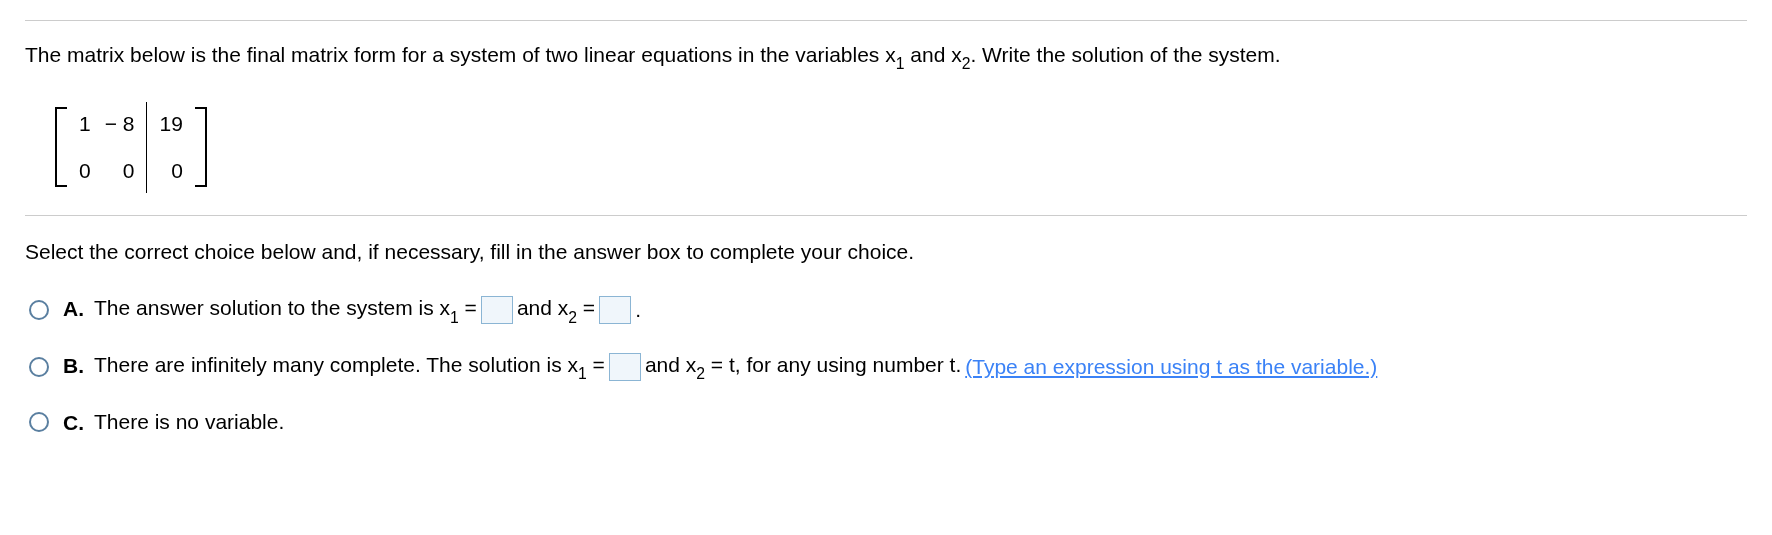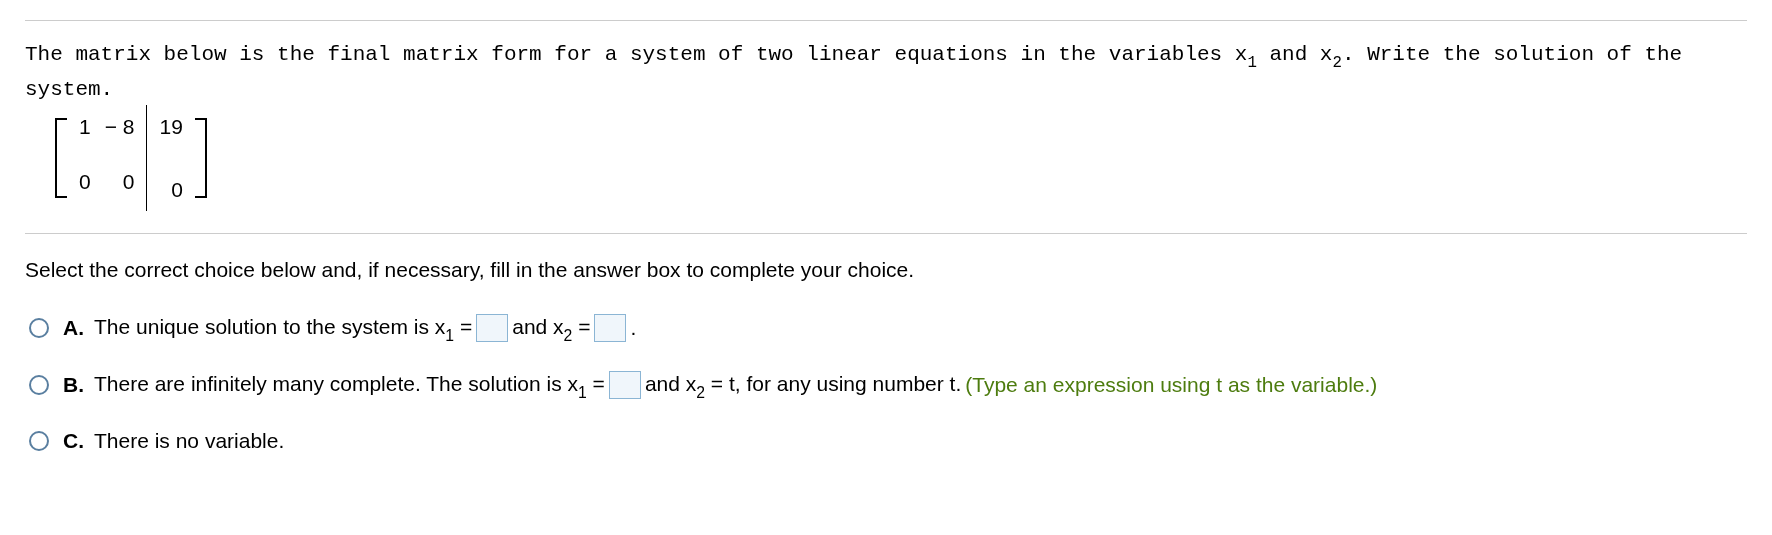--- a/index.html
+++ b/index.html
@@ -15,21 +15,21 @@
       padding: 20px 25px;
       line-height: 1.5;
     }
     .question-section {
       border-top: 1px solid #ccc;
       border-bottom: 1px solid #ccc;
       padding: 18px 0 10px 0;
       margin-bottom: 18px;
     }
     .question-text {
-      font-family: Liberation Mono, monospace;
+      margin-bottom: 28px;
     }
     .matrix-wrap {
       display: inline-block;
       margin-left: 30px;
       margin-bottom: 12px;
       position: relative;
     }
     .matrix {
       display: flex;
       align-items: center;
@@ -88,21 +88,21 @@
     .matrix-main {
       display: grid;
       grid-template-columns: auto auto;
       column-gap: 14px;
       row-gap: 16px;
       padding: 6px 12px 6px 6px;
     }
     .matrix-aug {
       display: grid;
       grid-template-rows: auto auto;
-      row-gap: 31px;
+      row-gap: 16px;
       padding: 6px 6px 6px 12px;
       border-left: 1.5px solid #000;
     }
     .cell {
       text-align: right;
     }
     .instruction {
       margin-bottom: 25px;
       margin-top: 20px;
     }
@@ -143,21 +143,22 @@
       text-align: center;
       padding: 2px;
     }
     .sub {
       font-size: 0.75em;
       vertical-align: sub;
       position: relative;
       top: 2px;
     }
     .hint {
-      color: #4d7c0f;
+      color: #3b82f6;
+      text-decoration: underline;
     }
   </style>
 </head>
 <body>
 
 <div class="question-section">
   <div class="question-text">
     <span>The matrix below is the final matrix form for a system of two linear equations in the variables x</span><span class="sub">1</span><span> and x</span><span class="sub">2</span><span>. Write the solution of the system.</span>
   </div>
 
@@ -180,21 +181,21 @@
     </div>
   </div>
 </div>
 
 <div class="instruction">Select the correct choice below and, if necessary, fill in the answer box to complete your choice.</div>
 
 <div class="option-row">
   <input type="radio" name="answer" class="radio" style="">
   <span class="opt-letter">A.</span>
   <span class="opt-text">
-    <span><span>The unique solution to the system is x</span><span class="sub">1</span><span> = </span></span>
+    <span><span>The answer solution to the system is x</span><span class="sub">1</span><span> = </span></span>
     <input type="text" class="input-box" style="">
     <span><span> and x</span><span class="sub">2</span><span> = </span></span>
     <input type="text" class="input-box" style="">
     <span>.</span>
   </span>
 </div>
 
 <div class="option-row">
   <input type="radio" name="answer" class="radio" style="">
   <span class="opt-letter">B.</span>

